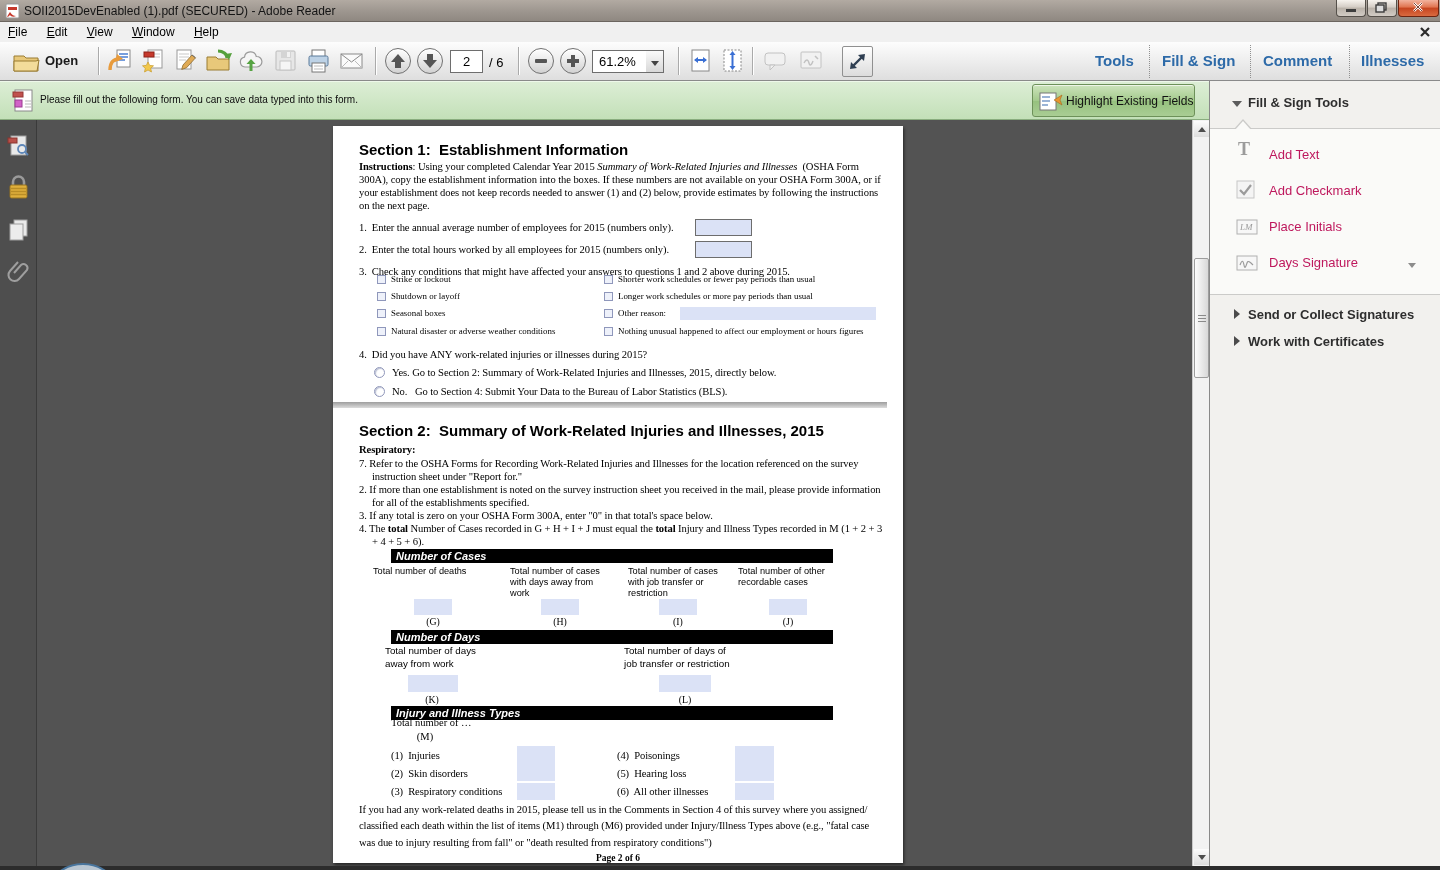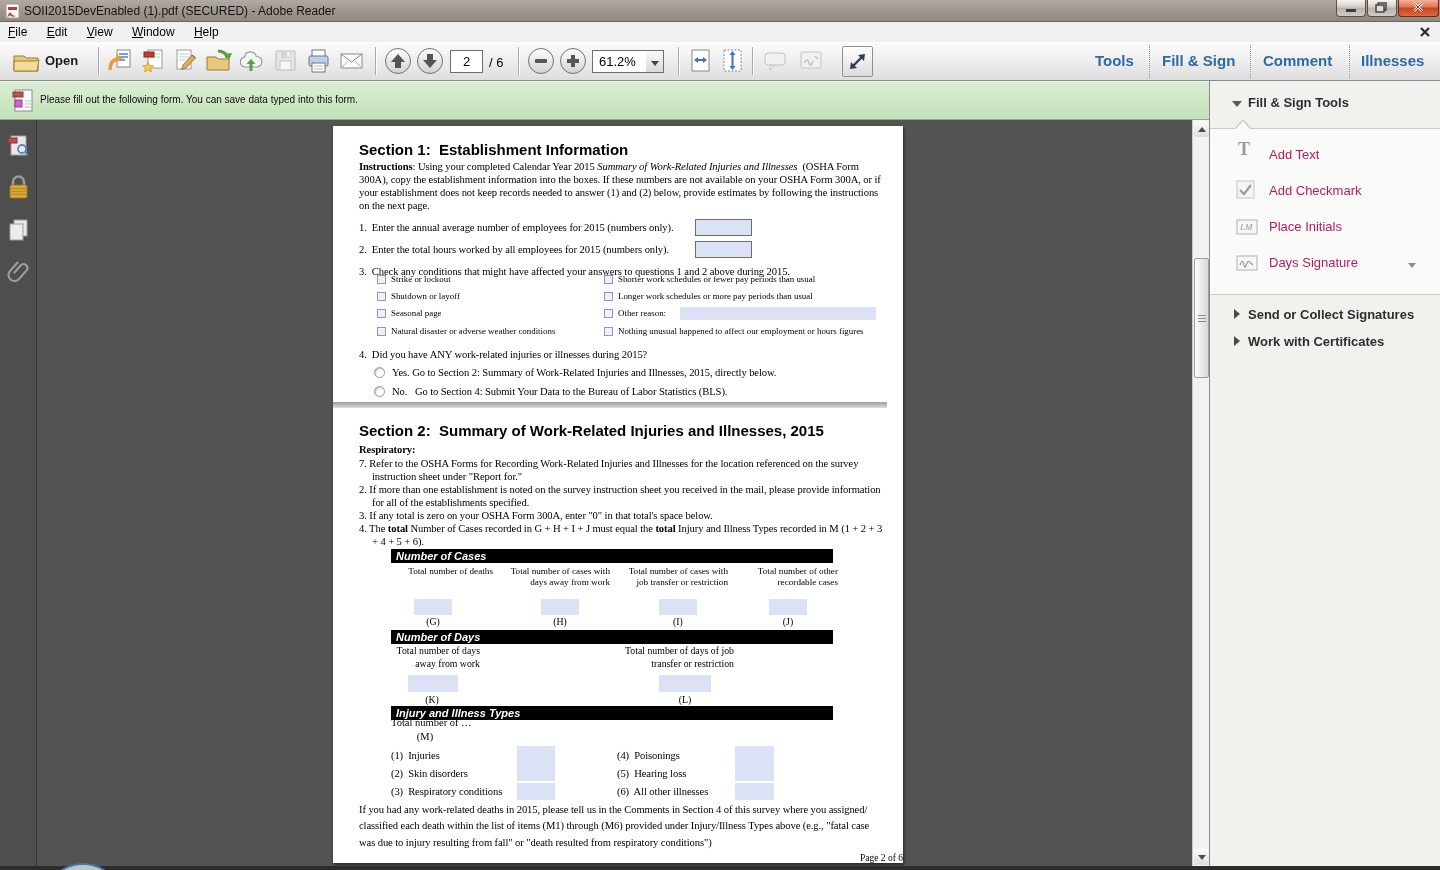--- a/index.html
+++ b/index.html
@@ -53,21 +53,21 @@
 #bottomstrip{left:0;top:866px;width:1440px;height:4px;background:#2c2c2c;z-index:4}
 
 .ser{font-family:"Liberation Serif",serif;white-space:pre-wrap}
 .sec-title{position:absolute;left:26px;font-size:15px;font-weight:bold;font-family:"Liberation Sans",sans-serif;white-space:pre}
 .body-t{position:absolute;font-size:10.6px;line-height:13.1px;letter-spacing:-0.1px}
 .small-t{position:absolute;font-size:8.9px;line-height:10px}
 .fblue{position:absolute;background:#dbe2f6}
 .cbox{position:absolute;width:9px;height:9px;border:1px solid #8f97bb;background:#eef1fa}
 .rado{position:absolute;width:11px;height:11px;border:1px solid #9097ba;border-radius:50%;background:#fff;box-shadow:inset 1px 1px 1px rgba(120,130,170,.5)}
 .blackbar{position:absolute;left:58px;width:442px;height:14px;background:#000;color:#fff;font-size:11px;font-weight:bold;font-style:italic;font-family:"Liberation Sans",sans-serif;line-height:14px;padding-left:5px}
-.colhead{position:absolute;text-align:right;font-size:9.2px;line-height:11px;font-family:Liberation Serif, serif}
+.colhead{position:absolute;text-align:left;font-size:9.2px;line-height:11px;font-family:Liberation Sans, sans-serif}
 .letter{position:absolute;text-align:center;font-size:9.8px;font-family:"Liberation Serif",serif}
 </style>
 </head>
 <body>
 
 <div id="titlebar" class="abs">
   <svg class="abs" style="left:5px;top:3px" width="16" height="16">
       <rect x="1" y="1" width="13" height="14" rx="1" fill="#fff" stroke="#9a9a9a"></rect>
       <path d="M3 4h9v3H3z" fill="#c6392c"></path>
       <path d="M5 9c2 3 4 4 6 4-2 1-5 1-6-1-1 1-2 2-3 2 1-2 2-4 3-5z" fill="#c6392c"></path>
@@ -209,20 +209,28 @@
 </div>
 
 <div id="notice" class="abs">
   <svg class="abs" style="left:12px;top:8px" width="24" height="24">
       <rect x="3" y="1" width="17" height="21" fill="#fff" stroke="#8a8a8a"></rect>
       <rect x="1" y="3" width="10" height="5" fill="#c0504d" stroke="#943634"></rect>
       <rect x="3" y="11" width="7" height="7" fill="#d163c7" stroke="#9b3d92"></rect>
       <path d="M13 12h6M13 15h6M13 18h6" stroke="#b9b9b9"></path>
     </svg>
   <span class="msg">Please fill out the following form. You can save data typed into this form.</span>
+  <div id="highlight-btn">
+    <svg style="position:absolute;left:6px;top:6px" width="24" height="21">
+        <rect x="1" y="2" width="16" height="17" fill="#fff" stroke="#777"></rect>
+        <path d="M3 6h8M3 10h8M3 14h6" stroke="#7a9ac9" stroke-width="1.6"></path>
+        <path d="M23 4l-8 5 8 5-2-5z" fill="#e8952f" stroke="#a5661c" stroke-width=".6"></path>
+      </svg>
+    <span>Highlight Existing Fields</span>
+  </div>
 </div>
 
 <div id="leftstrip" class="abs">
   <svg class="lsicon" style="top:14px">
       <rect x="4" y="2" width="15" height="19" fill="#e9e9e9" stroke="#9e9e9e"></rect>
       <rect x="1" y="4" width="9" height="5" fill="#b8514a" stroke="#8c352f"></rect>
       <circle cx="15" cy="15" r="4" fill="none" stroke="#5f87b8" stroke-width="1.8"></circle>
       <path d="M18 18l3 3" stroke="#5f87b8" stroke-width="1.8"></path>
     </svg>
   <svg class="lsicon" style="top:55px">
@@ -249,21 +257,21 @@
     <div class="fblue" style="left:362px;top:93px;width:57px;height:17px;border:1px solid #6d6d6d"></div>
     <div class="body-t ser" style="left:26px;top:117px">2.  Enter the total hours worked by all employees for 2015 (numbers only).</div>
     <div class="fblue" style="left:362px;top:115px;width:57px;height:17px;border:1px solid #6d6d6d"></div>
     <div class="body-t ser" style="left:26px;top:139px">3.  Check any conditions that might have affected your answers to questions 1 and 2 above during 2015.</div>
 
     <div class="cbox" style="left:44px;top:149px"></div>
     <div class="small-t ser" style="left:58px;top:148px">Strike or lockout</div>
     <div class="cbox" style="left:44px;top:166px"></div>
     <div class="small-t ser" style="left:58px;top:165px">Shutdown or layoff</div>
     <div class="cbox" style="left:44px;top:183px"></div>
-    <div class="small-t ser" style="left:58px;top:182px">Seasonal page</div>
+    <div class="small-t ser" style="left:58px;top:182px">Seasonal boxes</div>
     <div class="cbox" style="left:44px;top:201px"></div>
     <div class="small-t ser" style="left:58px;top:200px">Natural disaster or adverse weather conditions</div>
 
     <div class="cbox" style="left:271px;top:149px"></div>
     <div class="small-t ser" style="left:285px;top:148px">Shorter work schedules or fewer pay periods than usual</div>
     <div class="cbox" style="left:271px;top:166px"></div>
     <div class="small-t ser" style="left:285px;top:165px">Longer work schedules or more pay periods than usual</div>
     <div class="cbox" style="left:271px;top:183px"></div>
     <div class="small-t ser" style="left:285px;top:182px">Other reason:</div>
     <div class="fblue" style="left:347px;top:181px;width:196px;height:13px"></div>
@@ -318,21 +326,21 @@
     <div class="fblue" style="left:184px;top:638px;width:38px;height:17px"></div>
     <div class="fblue" style="left:184px;top:657px;width:38px;height:17px"></div>
     <div class="body-t ser" style="left:284px;top:623px;font-size:10.6px">(4)  Poisonings</div>
     <div class="body-t ser" style="left:284px;top:641px;font-size:10.6px">(5)  Hearing loss</div>
     <div class="body-t ser" style="left:284px;top:659px;font-size:10.6px">(6)  All other illnesses</div>
     <div class="fblue" style="left:402px;top:620px;width:39px;height:18px"></div>
     <div class="fblue" style="left:402px;top:638px;width:39px;height:17px"></div>
     <div class="fblue" style="left:402px;top:657px;width:39px;height:17px"></div>
 
     <div class="body-t ser" style="left:26px;top:676px;width:524px;line-height:16.4px">If you had any work-related deaths in 2015, please tell us in the Comments in Section 4 of this survey where you assigned/ classified each death within the list of items (M1) through (M6) provided under Injury/Illness Types above (e.g., "fatal case was due to injury resulting from fall" or "death resulted from respiratory conditions")</div>
-    <div class="abs ser" style="left:0;top:727px;width:570px;text-align:right;font-size:9.5px;font-weight:normal">Page 2 of 6</div>
+    <div class="abs ser" style="left:0;top:727px;width:570px;text-align:center;font-size:9.5px;font-weight:bold">Page 2 of 6</div>
   </div>
 </div>
 
 <div id="vscroll" class="abs">
   <div class="sbtn" style="top:1px">
       <div class="tri" style="left:4px;top:6px;border-left:4px solid transparent;border-right:4px solid transparent;border-bottom:5px solid #4d4d4d"></div>
     </div>
   <div id="sthumb">
       <div class="grip" style="top:56px"></div>
       <div class="grip" style="top:59px"></div>

